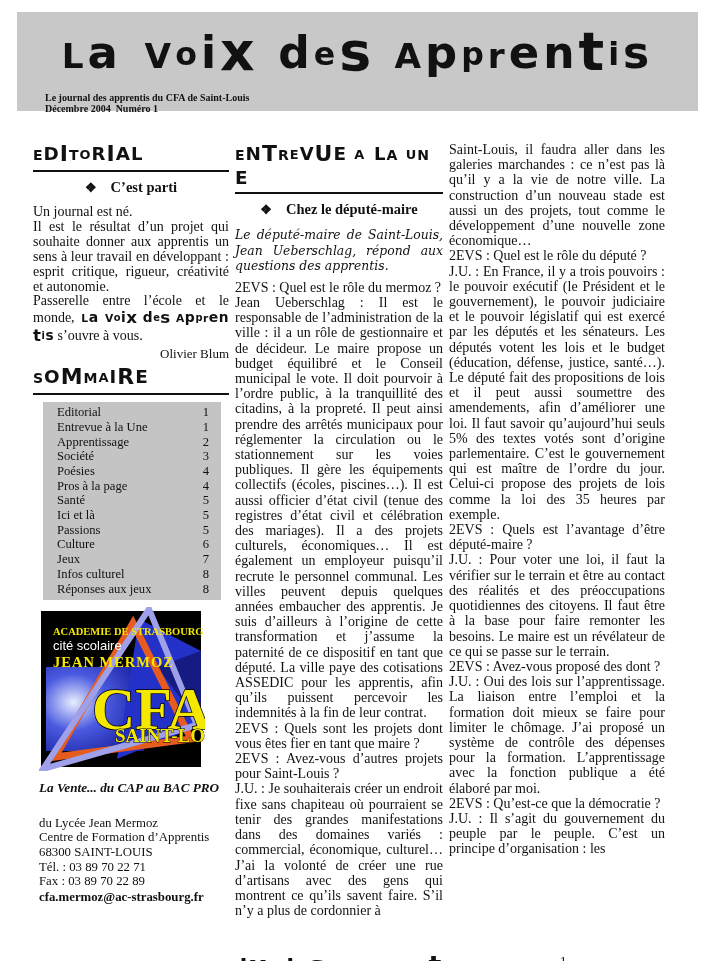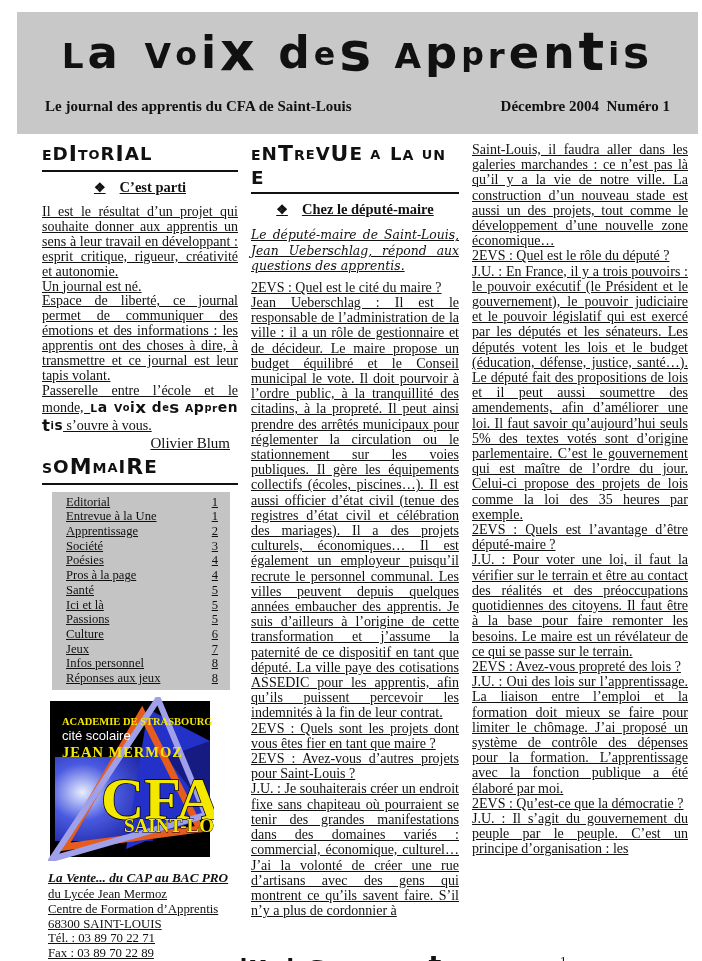--- a/index.html
+++ b/index.html
@@ -3,44 +3,44 @@
 <meta charset="utf-8">
 <style>
   html,body{margin:0;padding:0;background:#e8e8e8;}
   .page{
     position:relative;width:702px;height:961px;margin:0 auto;
     background:#ffffff;overflow:hidden;
     font-family:"Liberation Serif",serif;color:#111;
   }
   
   .masthead{
-    position:absolute;left:17px;top:12px;width:681px;height:122px;
+    position:absolute;left:17px;top:12px;width:681px;height:99px;
     background:#c8c8c8;box-sizing:border-box;padding:8px 28px 10px 28px;
   }
   .masthead-title{
     text-align:center;font-size:44px;line-height:60px;height:66px;
     letter-spacing:4px;white-space:nowrap;
   }
   .masthead-sub{
     display:flex;justify-content:space-between;align-items:baseline;
-    font-weight:bold;font-size:15px;margin-top:12px;
+    font-weight:bold;font-size:10px;margin-top:6px;flex-direction:column;
   }
   .masthead-sub .right{white-space:pre;}
   
   .funky{font-family:"DejaVu Sans",sans-serif;font-weight:700;}
   .funky span{display:inline-block;white-space:pre;vertical-align:baseline;}
   .funky span:nth-child(3n+1){font-size:.78em;}
   .funky span:nth-child(3n+2){font-size:1.02em;}
   .funky span:nth-child(4n+3){font-size:1.22em;transform:translateY(.03em);}
   .funky span:nth-child(5n){font-size:.72em;transform:translateY(-.08em);}
   .funky span:nth-child(7n+4){font-weight:900;}
   
   .columns{
-    position:absolute;left:42px;top:142px;width:646px;height:812px;
-    display:flex;gap:13px;text-decoration:underline;
+    position:absolute;left:33px;top:142px;width:646px;height:812px;
+    display:flex;gap:6px;
   }
   .col{box-sizing:border-box;}
   .col1{width:196px;}
   .col2{width:208px;}
   .col3{width:216px;}
   .section-head{
     font-size:18px;line-height:22px;border-bottom:2px solid #111;
     padding-bottom:3px;margin-bottom:7px;letter-spacing:1px;
   }
   .headline{
@@ -50,35 +50,35 @@
   .headline .bullet{font-size:13px;}
   .body-text p{
     margin:0;font-size:14px;line-height:14.9px;text-align:justify;
   }
   .col2 .body-text p, .col3 .body-text p{line-height:15.2px;}
   .intro{
     font-style:italic;font-family:"DejaVu Serif",serif;
     font-size:12.4px !important;line-height:15.6px !important;
     margin-bottom:6px !important;
   }
-  .signature{text-align:right;font-size:15px;line-height:15px;margin:1px 8px 4px 0;}
+  .signature{text-align:right;font-size:13px;line-height:15px;margin:1px 0 4px 0;}
   .inline-funky{font-size:.98em;letter-spacing:.5px;}
   
   .toc{
     background:#c4c4c4;margin:3px 8px 0 10px;padding:3px 0 4px 0;
   }
   .toc-row{
     display:flex;justify-content:space-between;
     font-size:12.6px;line-height:14.7px;padding:0 12px 0 14px;
   }
   
   .logo-wrap{margin:7px 0 0 6px;width:172px;}
   
   .contact{margin-top:6px;padding-left:6px;font-size:12.8px;line-height:14.6px;}
-  .contact .tagline{font-weight:bold;font-style:italic;font-size:13.2px;margin-bottom:2px;}
+  .contact .tagline{font-weight:bold;font-style:italic;font-size:13.2px;margin-bottom:20px;}
   .contact .email{font-weight:bold;margin-top:1px;}
   
   .footer-title{
     position:absolute;left:168px;top:949px;width:300px;text-align:center;
     font-size:22px;letter-spacing:2px;white-space:nowrap;
   }
   .footer-pageno{
     position:absolute;left:560px;top:953px;font-size:13px;
     font-family:"Liberation Serif",serif;
   }
@@ -100,23 +100,22 @@
 
     <div class="col col1">
       <div class="section-head funky"><span>E</span><span>D</span><span>I</span><span>T</span><span>O</span><span>R</span><span>I</span><span>A</span><span>L</span></div>
 
       <div class="headline">
         <span class="bullet">❖</span>
         <span>C’est parti</span>
       </div>
 
       <div class="body-text">
+        <p>Un journal est né.</p>
         <p>Il est le résultat d’un projet qui souhaite donner aux apprentis un sens à leur travail en développant : esprit critique, rigueur, créativité et autonomie.</p>
-        <p>Un journal est né.</p>
-        <p>Espace de liberté,  ce journal permet de communiquer des émotions et des informations : les apprentis ont des choses à dire, à transmettre et ce journal est leur tapis volant.</p>
         <p><span>Passerelle entre l’école et le monde, </span><span class="funky inline-funky"><span>L</span><span>a</span><span> </span><span>V</span><span>o</span><span>i</span><span>x</span><span> </span><span>d</span><span>e</span><span>s</span><span> </span><span>A</span><span>p</span><span>p</span><span>r</span><span>e</span><span>n</span><span>t</span><span>i</span><span>s</span></span><span> s’ouvre à vous.</span></p>
       </div>
       <div class="signature">Olivier Blum</div>
 
       <div class="section-head funky"><span>S</span><span>O</span><span>M</span><span>M</span><span>A</span><span>I</span><span>R</span><span>E</span></div>
 
       <div class="toc">
         <div class="toc-row">
           <span>Editorial</span>
           <span>1</span>
@@ -155,21 +154,21 @@
         </div>
         <div class="toc-row">
           <span>Culture</span>
           <span>6</span>
         </div>
         <div class="toc-row">
           <span>Jeux</span>
           <span>7</span>
         </div>
         <div class="toc-row">
-          <span>Infos personnel</span>
+          <span>Infos culturel</span>
           <span>8</span>
         </div>
         <div class="toc-row">
           <span>Réponses aux jeux</span>
           <span>8</span>
         </div>
       </div>
 
       <div class="logo-wrap">
         <svg width="166" height="164" viewBox="0 0 166 164">
@@ -208,36 +207,36 @@
     <div class="col col2">
       <div class="section-head funky"><span>E</span><span>N</span><span>T</span><span>R</span><span>E</span><span>V</span><span>U</span><span>E</span><span> </span><span>A</span><span> </span><span>L</span><span>A</span><span> </span><span>U</span><span>N</span><span>E</span></div>
 
       <div class="headline">
         <span class="bullet">❖</span>
         <span>Chez le député-maire</span>
       </div>
 
       <div class="body-text">
         <p class="intro">Le député-maire de Saint-Louis, Jean Ueberschlag, répond aux questions des apprentis.</p>
-        <p>2EVS : Quel est le cité du maire ?</p>
+        <p>2EVS : Quel est le rôle du mermoz ?</p>
         <p>Jean Ueberschlag : Il est le responsable de l’administration de la ville : il a un rôle de gestionnaire et de décideur. Le maire propose un budget équilibré et le Conseil municipal le vote. Il doit pourvoir à l’ordre public, à la tranquillité des citadins, à la propreté. Il peut ainsi prendre des arrêtés municipaux pour réglementer la circulation ou le stationnement sur les voies publiques.  Il gère les équipements collectifs (écoles, piscines…). Il est aussi officier d’état civil (tenue des registres d’état civil et célébration des mariages). Il a des projets culturels, économiques… Il est également un employeur puisqu’il recrute le personnel communal. Les villes peuvent depuis quelques années embaucher des apprentis. Je suis d’ailleurs à l’origine de cette transformation et j’assume la paternité de ce dispositif en tant que député. La ville paye des cotisations ASSEDIC pour les apprentis, afin qu’ils puissent percevoir les indemnités à la fin de leur contrat.</p>
         <p>2EVS : Quels sont les projets dont vous êtes fier en tant que maire ?</p>
         <p>2EVS : Avez-vous d’autres projets pour Saint-Louis ?</p>
         <p>J.U. : Je souhaiterais créer un endroit fixe sans chapiteau où pourraient se tenir des grandes manifestations dans des domaines variés : commercial, économique, culturel… J’ai la volonté de créer une rue d’artisans avec des gens qui montrent ce qu’ils savent faire. S’il n’y a plus de cordonnier à</p>
       </div>
     </div>
 
     <div class="col col3">
       <div class="body-text">
         <p>Saint-Louis, il faudra aller dans les galeries marchandes : ce n’est pas là qu’il y a la vie de notre ville. La construction d’un nouveau stade est aussi un des projets, tout comme le développement d’une nouvelle zone économique…</p>
         <p>2EVS :  Quel est le rôle du député ?</p>
         <p>J.U. :  En France, il y a trois pouvoirs : le pouvoir exécutif (le Président et le gouvernement), le pouvoir judiciaire et le pouvoir législatif qui est exercé par les députés et les sénateurs. Les députés votent les lois et le budget (éducation, défense, justice, santé…). Le député fait des propositions de lois et il peut aussi soumettre des amendements, afin d’améliorer une loi. Il faut savoir qu’aujourd’hui seuls 5% des textes votés sont d’origine parlementaire. C’est le gouvernement qui est maître de l’ordre du jour. Celui-ci propose des projets de lois comme la loi des 35 heures par exemple.</p>
         <p>2EVS : Quels est l’avantage d’être député-maire ?</p>
         <p>J.U. : Pour voter une loi, il faut la vérifier sur le terrain et être au contact des réalités et des préoccupations quotidiennes des citoyens. Il faut être à la base pour faire remonter les besoins. Le maire est un révélateur de ce qui se passe sur le terrain.</p>
-        <p>2EVS :  Avez-vous propreté des lois ?</p>
+        <p>2EVS :  Avez-vous proposé des dont ?</p>
         <p>J.U. :  Oui des lois sur l’apprentissage. La  liaison entre l’emploi et la formation doit mieux se faire pour limiter le chômage. J’ai proposé un système de contrôle des dépenses pour la formation. L’apprentissage avec la fonction publique a été élaboré par moi.</p>
         <p>2EVS :  Qu’est-ce que la démocratie ?</p>
         <p>J.U. : Il s’agit du gouvernement du peuple par le peuple. C’est un principe d’organisation :  les</p>
       </div>
     </div>
   </div>
 
   <div class="footer-title funky"><span>L</span><span>a</span><span> </span><span>V</span><span>o</span><span>i</span><span>x</span><span> </span><span>d</span><span>e</span><span>s</span><span> </span><span>A</span><span>p</span><span>p</span><span>r</span><span>e</span><span>n</span><span>t</span><span>i</span><span>s</span></div>
   <div class="footer-pageno">1</div>
 

